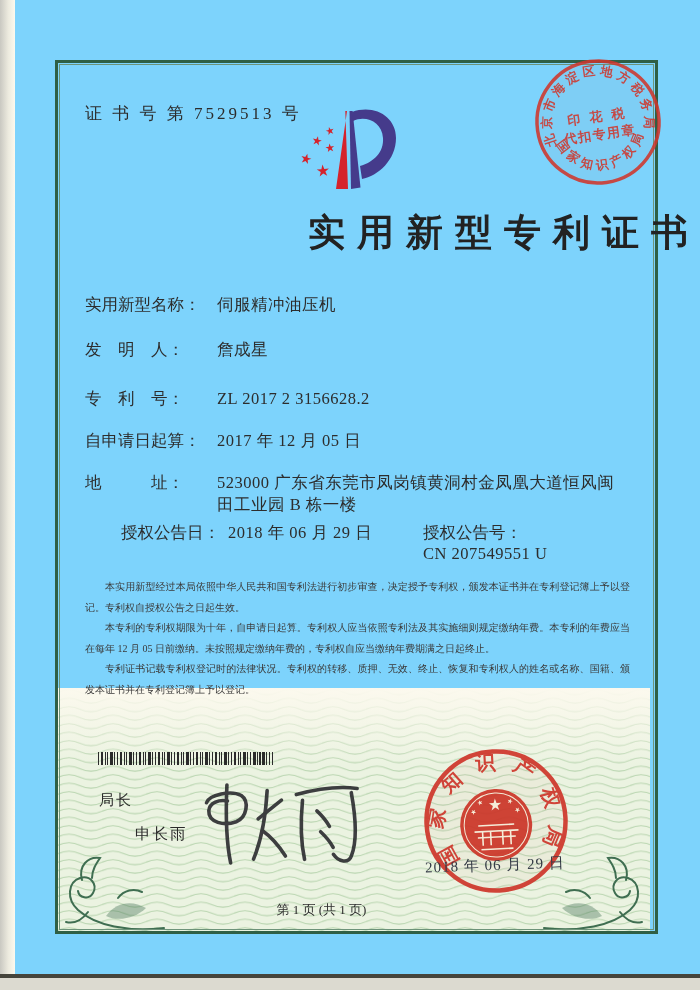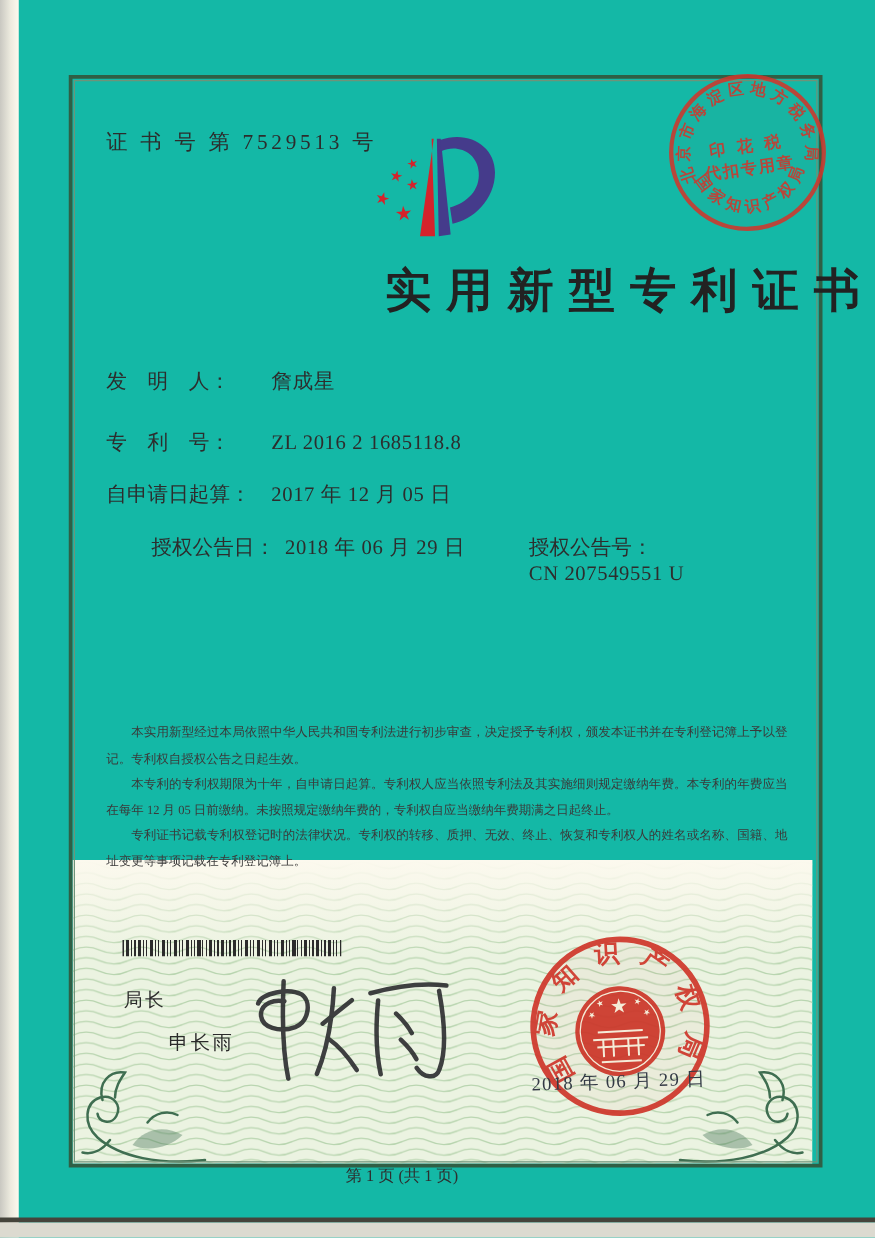--- a/index.html
+++ b/index.html
@@ -1,17 +1,17 @@
 <!DOCTYPE html>
 <html><head>
 <meta charset="utf-8">
 <style>
   html,body{margin:0;padding:0;width:700px;height:990px;overflow:hidden;
     font-family:"Liberation Serif","DejaVu Serif",serif;}
-  .page{position:absolute;inset:0;background:#14b8a6;}
+  .page{position:absolute;inset:0;background:#7dd3fc;}
   .scan-left{position:absolute;left:0;top:0;width:15px;height:990px;
     background:linear-gradient(90deg,#c9c8c1 0%,#eceade 55%,#fcf9ee 100%);}
   .scan-bottom{position:absolute;left:0;top:974px;width:700px;height:4px;background:#45443b;}
   .scan-below{position:absolute;left:0;top:978px;width:700px;height:12px;background:#dcdad0;}
 
   
   .guilloche{position:absolute;left:58px;top:688px;width:592px;height:243px;}
 
   
   .frame{position:absolute;left:55px;top:60px;width:597px;height:868px;
@@ -43,21 +43,21 @@
       #2b2b2b 3px 5.5px,transparent 5.5px 7px,#2b2b2b 7px 7.8px,transparent 7.8px 9.5px);}
   .signer-title{position:absolute;left:99px;top:791px;font-size:15px;letter-spacing:2px;color:#2a2a2a;}
   .signer-name{position:absolute;left:99px;top:824px;font-size:15.5px;letter-spacing:2px;color:#2a2a2a;margin-left:36px;}
   .autograph{position:absolute;left:185px;top:765px;}
 
   .seal{position:absolute;left:415px;top:740px;}
   .seal-date{position:absolute;left:412px;top:856px;width:166px;text-align:center;
     font-size:15px;letter-spacing:1px;color:#333a45;transform:rotate(-2deg);}
   .tax-stamp{position:absolute;left:518px;top:42px;}
 
-  .footer{position:absolute;left:55px;top:932px;width:533px;text-align:center;
+  .footer{position:absolute;left:55px;top:901px;width:533px;text-align:center;
     font-size:13px;color:#2e2e2e;}
   .ornament{position:absolute;}
   .orn-l{left:58px;top:850px;}
   .orn-r{left:542px;top:850px;transform:scaleX(-1);}
 </style>
 </head>
 <body>
 
 <div class="page">
 
@@ -131,43 +131,49 @@
       <text font-size="13" fill="#cf372c" letter-spacing="1.5" font-weight="700" x="596" y="137" text-anchor="middle">代扣专用章</text>
       <text font-size="12.5" fill="#cf372c" letter-spacing="4" font-weight="700">
         <textPath href="#taxBot" startOffset="50%" text-anchor="middle">国家知识产权局</textPath>
       </text>
     </g>
   </svg>
 
   <div class="title">实用新型专利证书</div>
 
   <div class="fields">
+    <div class="row">
+      <span class="flabel">实用新型名称：</span><span class="fvalue">伺服精冲油压机</span>
+    </div>
     <div class="row r1">
       <span class="flabel">发　明　人：</span><span class="fvalue">詹成星</span>
     </div>
     <div class="row r2">
-      <span class="flabel">专　利　号：</span><span class="fvalue">ZL 2016 2 1685118.8</span>
+      <span class="flabel">专　利　号：</span><span class="fvalue">ZL 2017 2 3156628.2</span>
     </div>
     <div class="row r3">
       <span class="flabel">自申请日起算：</span><span class="fvalue">2017 年 12 月 05 日</span>
+    </div>
+    <div class="row r5">
+      <span class="flabel">地　　　址：</span><span class="fvalue">523000 广东省东莞市凤岗镇黄洞村金凤凰大道恒风闽田工业园 B 栋一楼</span>
     </div>
     <div class="grant">
       <div class="ga">
         <span class="flabel">授权公告日：</span><span class="fvalue">2018 年 06 月 29 日</span>
       </div>
       <div class="gb">
         <span class="flabel">授权公告号：</span><span class="fvalue">CN 207549551 U</span>
       </div>
     </div>
   </div>
 
   <div class="paras">
     <p>本实用新型经过本局依照中华人民共和国专利法进行初步审查，决定授予专利权，颁发本证书并在专利登记簿上予以登记。专利权自授权公告之日起生效。</p>
     <p>本专利的专利权期限为十年，自申请日起算。专利权人应当依照专利法及其实施细则规定缴纳年费。本专利的年费应当在每年 12 月 05 日前缴纳。未按照规定缴纳年费的，专利权自应当缴纳年费期满之日起终止。</p>
-    <p>专利证书记载专利权登记时的法律状况。专利权的转移、质押、无效、终止、恢复和专利权人的姓名或名称、国籍、地址变更等事项记载在专利登记簿上。</p>
+    <p>专利证书记载专利权登记时的法律状况。专利权的转移、质押、无效、终止、恢复和专利权人的姓名或名称、国籍、颁发本证书并在专利登记簿上予以登记。</p>
   </div>
 
   <div class="barcode"></div>
   <div class="signer-title">局长</div>
   <div class="signer-name">申长雨</div>
 
   <svg class="autograph" width="200" height="110" viewBox="185 765 200 110">
     <g fill="none" stroke="#26262a" stroke-width="3.6" stroke-linecap="round" opacity="0.88" transform="rotate(-2 285 815)">
       <path d="M228,783 C226,808 225,838 229,861"></path>
       <path d="M207,800 C210,792 232,788 242,794 C250,800 247,816 236,820 C224,824 208,820 209,808 C210,800 220,797 228,799"></path>

